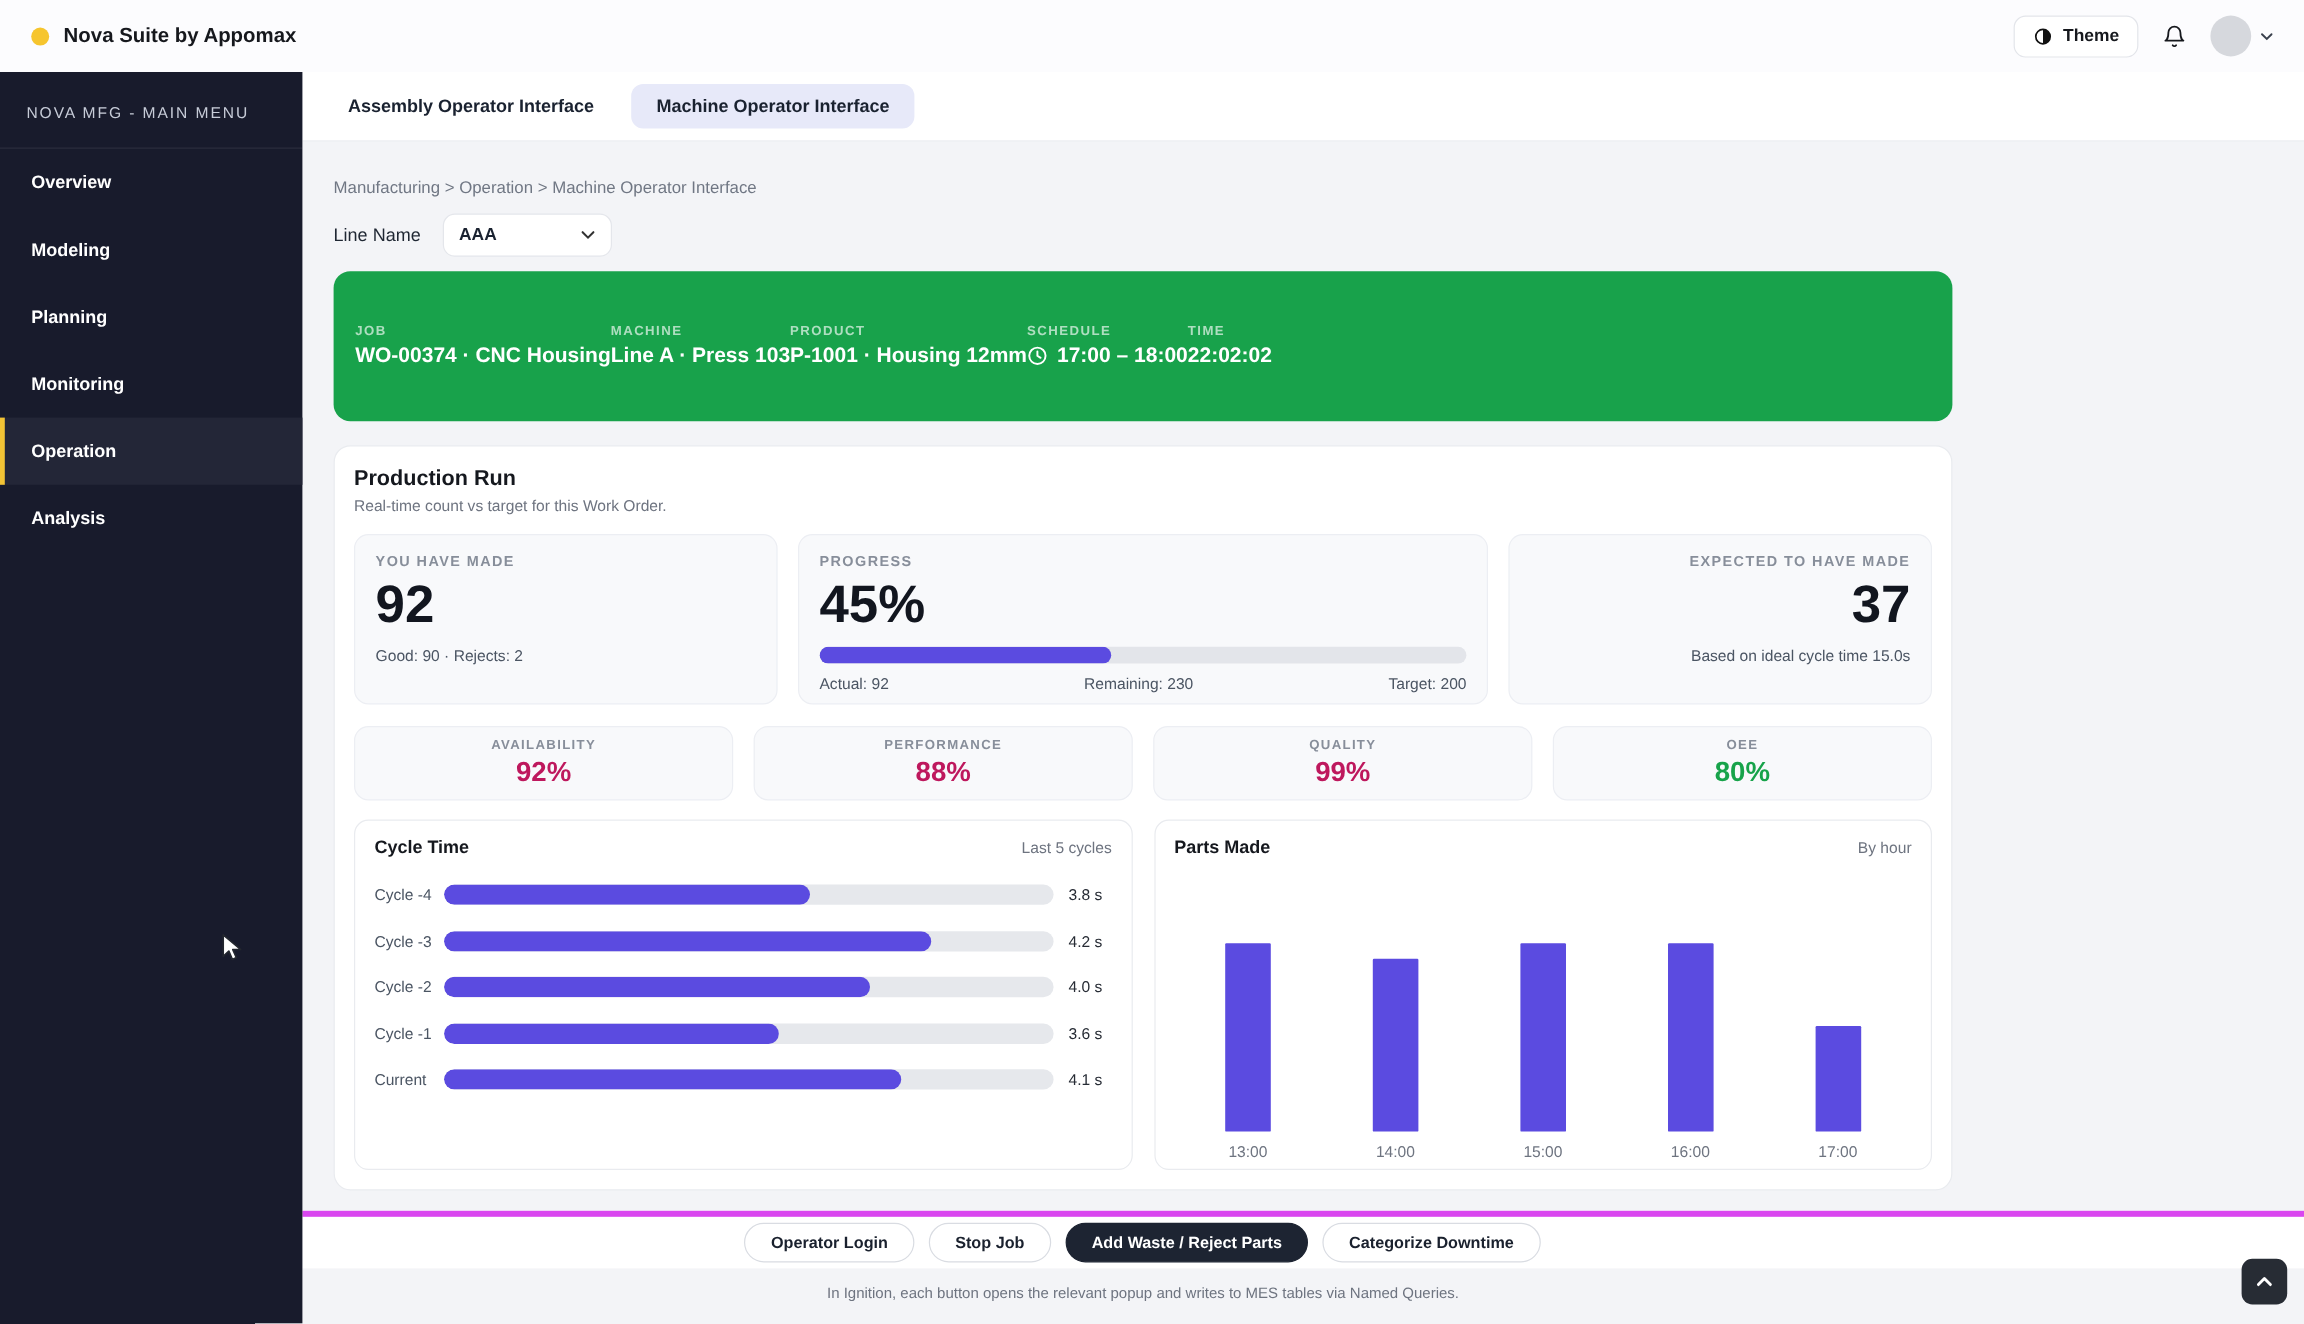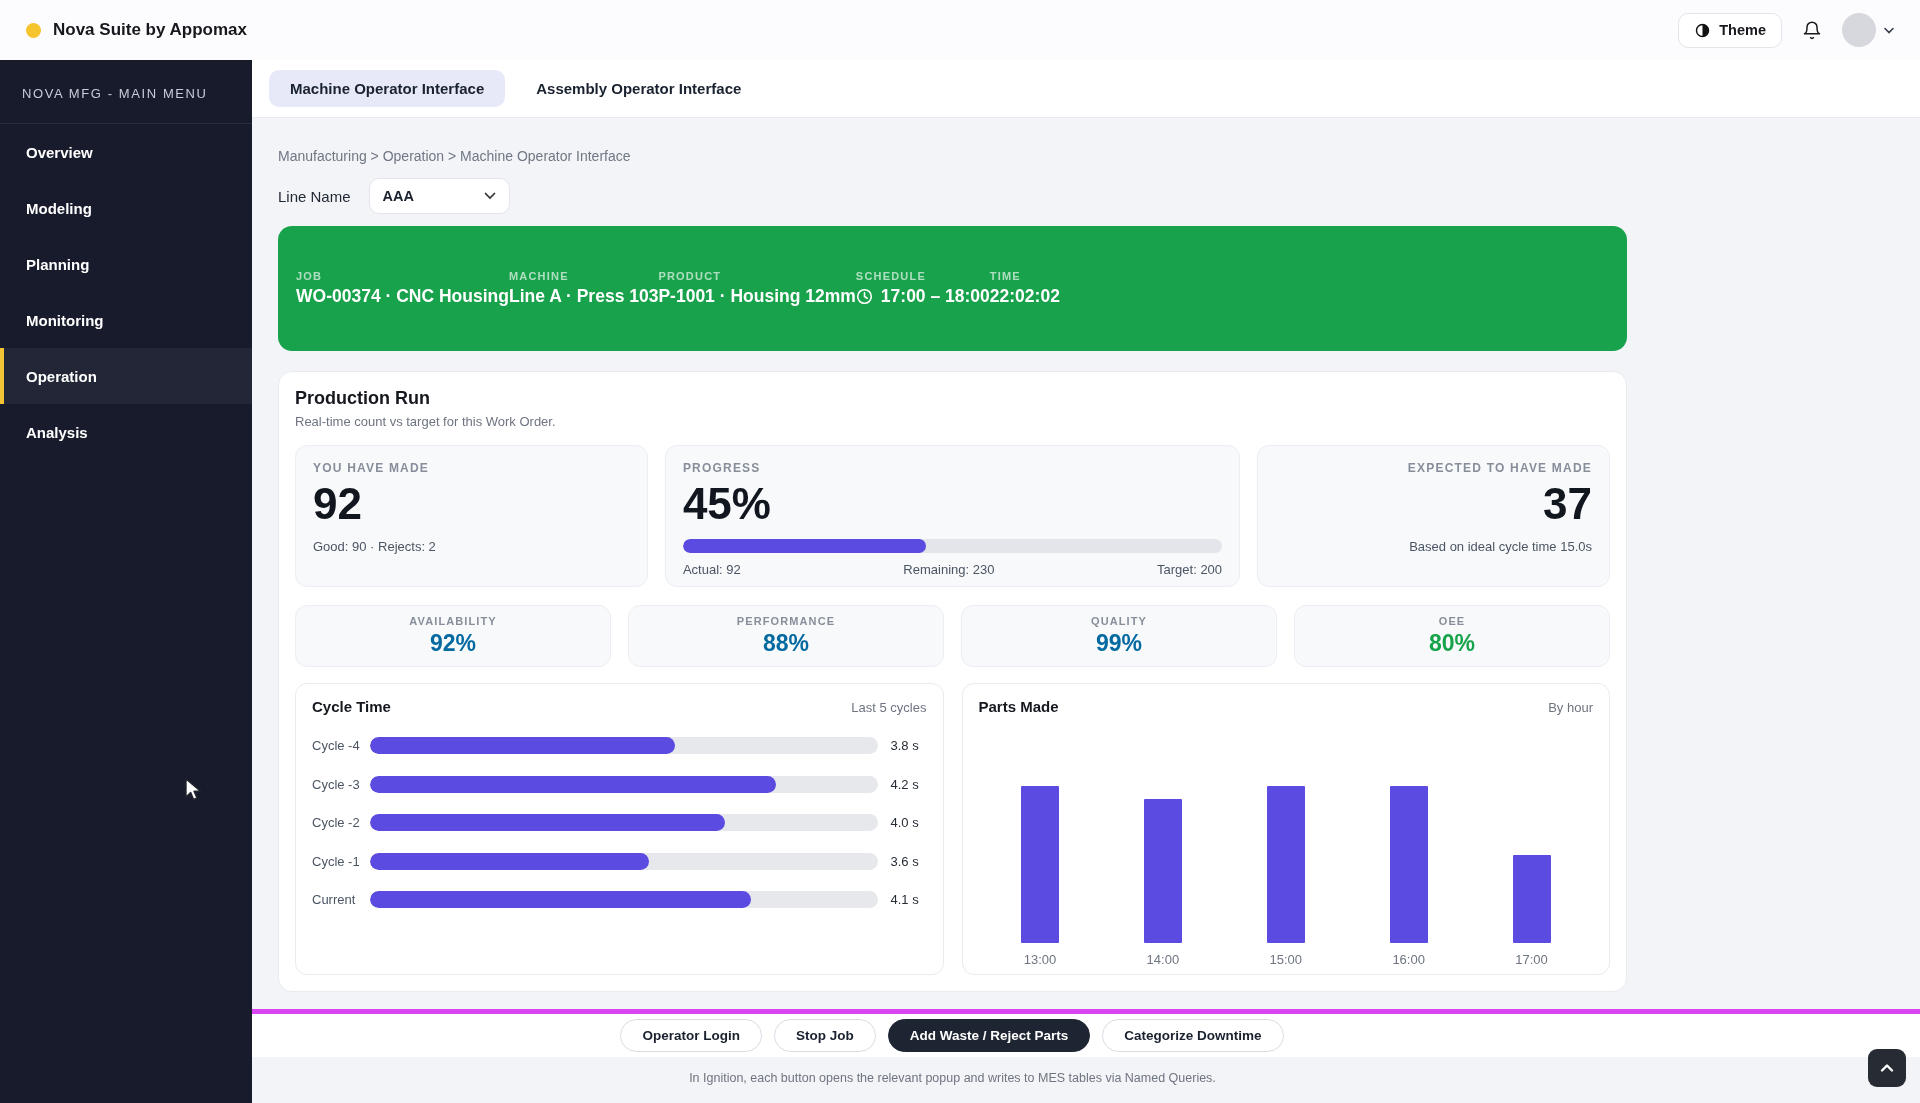--- a/index.html
+++ b/index.html
@@ -73,21 +73,21 @@
   .stat-value { margin-top:6px; font-size:44px; font-weight:800; color:#12161f; line-height:1.05; }
   .stat-detail { margin-top:12px; font-size:13px; color:#4b5563; }
   .p-track { margin-top:12px; height:14px; background:#e3e5ea; border-radius:999px; overflow:hidden; }
   .p-fill { height:100%; background:#5b4be0; border-radius:999px; }
   .p-stats { margin-top:9px; display:flex; justify-content:space-between; font-size:13px; color:#4b5563; }
 
   .kpi-grid { margin-top:18px; display:grid; grid-template-columns:repeat(4,1fr); gap:17px; }
   .kpi-card { background:#f8f9fb; border:1px solid #eceef3; border-radius:12px; height:62px;
               display:flex; flex-direction:column; align-items:center; justify-content:center; }
   .kpi-label { font-size:11px; font-weight:600; letter-spacing:1.1px; color:#878e9a; }
-  .kpi-value { margin-top:3px; font-size:23px; font-weight:800; color:#0369a1; }
+  .kpi-value { margin-top:3px; font-size:23px; font-weight:800; color:#be185d; }
   .kpi-value.green { color:#17a34a; }
 
   .charts-grid { margin-top:16px; display:grid; grid-template-columns:1fr 1fr; gap:18px; }
   .chart-card { background:#fff; border:1px solid #e9ebef; border-radius:12px; height:292px; padding:14px 16px 10px; }
   .chart-head { display:flex; justify-content:space-between; align-items:baseline; }
   .chart-title { font-size:15px; font-weight:700; }
   .chart-sub { font-size:13px; color:#6e7480; }
 
   .cycle-rows { margin-top:14px; }
   .cycle-row { display:flex; align-items:center; height:33px; margin-bottom:5.5px; }
@@ -152,22 +152,22 @@
   <div class="nav-item">Modeling</div>
   <div class="nav-item">Planning</div>
   <div class="nav-item">Monitoring</div>
   <div class="nav-item active">Operation</div>
   <div class="nav-item">Analysis</div>
 </div>
 
 <div class="main">
 
   <div class="tabstrip">
+    <div class="tab">Assembly Operator Interface</div>
     <div class="tab active">Machine Operator Interface</div>
-    <div class="tab">Assembly Operator Interface</div>
   </div>
 
   <div class="content">
     <div class="container">
       <div class="breadcrumb">Manufacturing &gt; Operation &gt; Machine Operator Interface</div>
 
       <div class="line-row">
         <span class="line-label">Line Name</span>
         <div class="select">
           <span>AAA</span>

